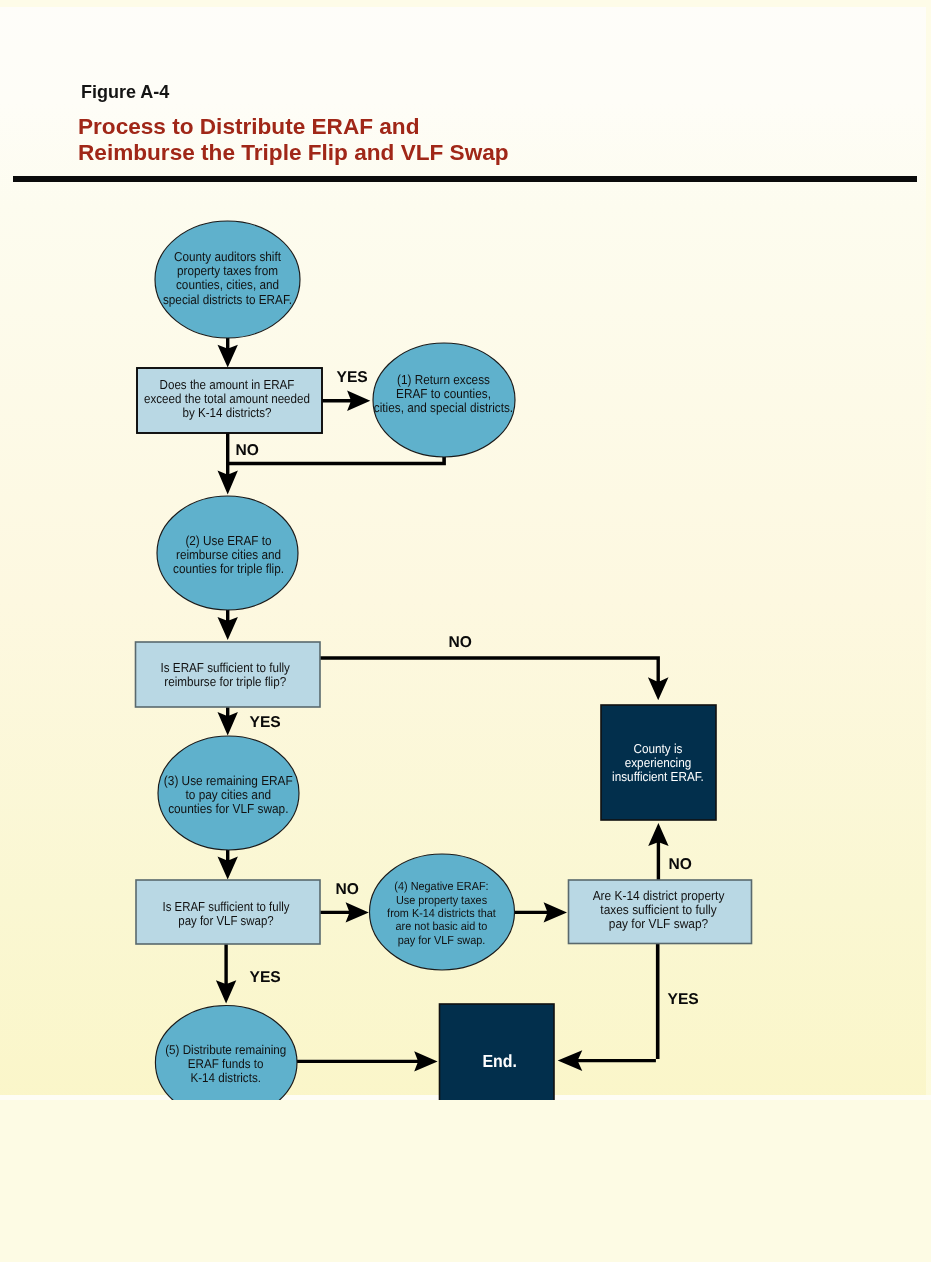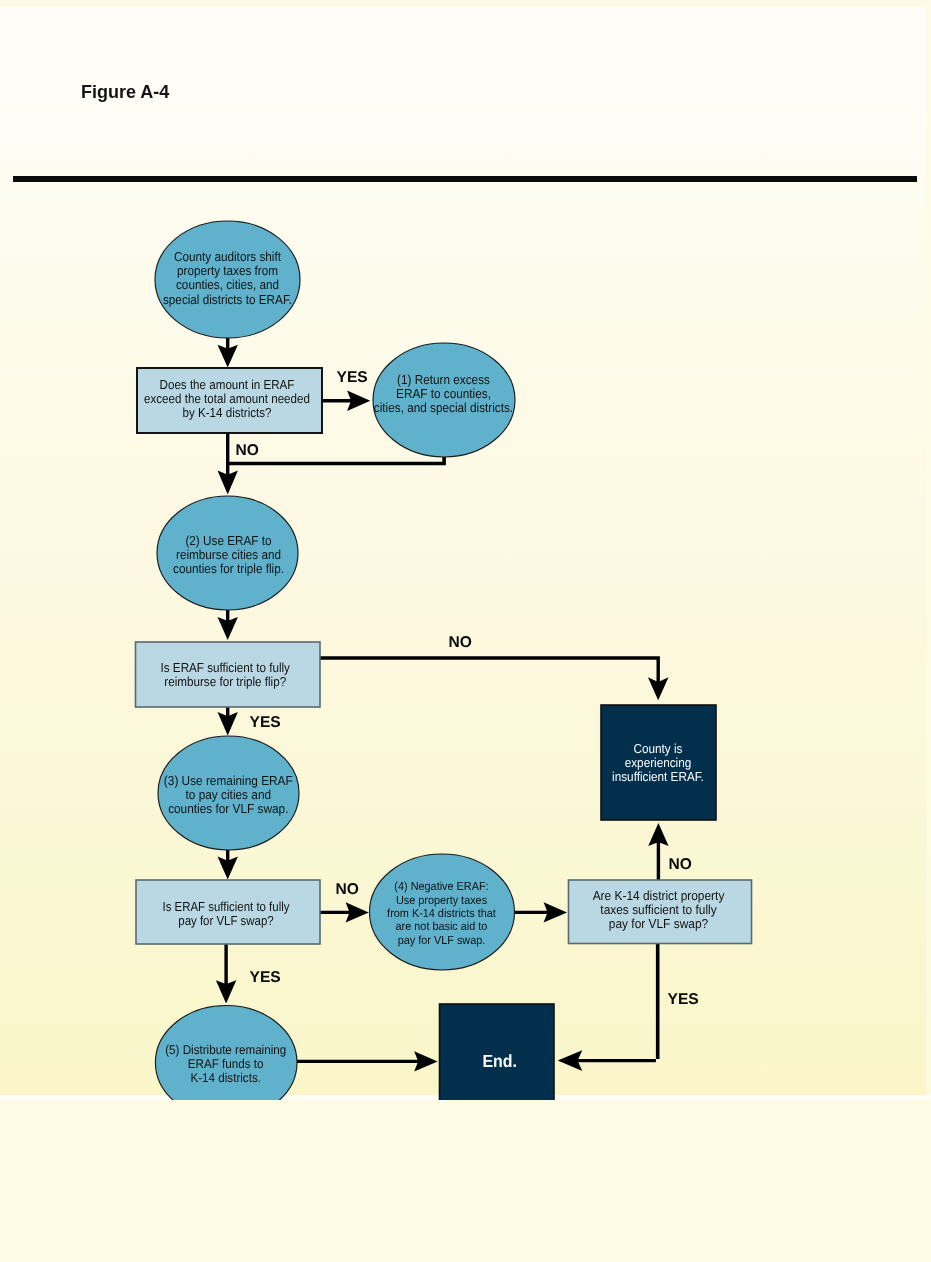--- a/index.html
+++ b/index.html
@@ -34,20 +34,22 @@
 </head>
 <body>
 
 <div id="page">
   <div id="bgmain"></div>
   <div id="bgtop"></div>
   <div id="bgright"></div>
   <div id="bgbottom"></div>
 
   <div class="fig-label">Figure A-4</div>
+  <div class="fig-title"><span>Process to Distribute ERAF and</span>
+<span>Reimburse the Triple Flip and VLF Swap</span></div>
   <div class="rule"></div>
 
   <svg id="chart" width="931" height="1262" viewBox="0 0 931 1262">
     <g>
       <path d="M 226.00 337.00 L 226.00 348.00 L 217.50 344.70 L 227.70 367.60 L 237.90 344.70 L 229.40 348.00 L 229.40 337.00 Z" fill="#000000"></path>
       <path d="M 322.00 399.10 L 350.40 399.10 L 347.10 390.60 L 370.30 400.80 L 347.10 411.00 L 350.40 402.50 L 322.00 402.50 Z" fill="#000000"></path>
       <path d="M 226.00 433.00 L 226.00 473.90 L 217.50 470.60 L 227.70 494.50 L 237.90 470.60 L 229.40 473.90 L 229.40 433.00 Z" fill="#000000"></path>
       <path d="M 442.3 454 L 445.9 454 L 445.9 465.3 L 226.5 465.3 L 226.5 461.7 L 442.3 461.7 Z" fill="#000000"></path>
       <path d="M 226.00 609.00 L 226.00 620.30 L 217.50 617.00 L 227.70 639.90 L 237.90 617.00 L 229.40 620.30 L 229.40 609.00 Z" fill="#000000"></path>
       <path d="M 226.00 706.00 L 226.00 715.40 L 217.50 712.10 L 227.70 735.40 L 237.90 712.10 L 229.40 715.40 L 229.40 706.00 Z" fill="#000000"></path>

